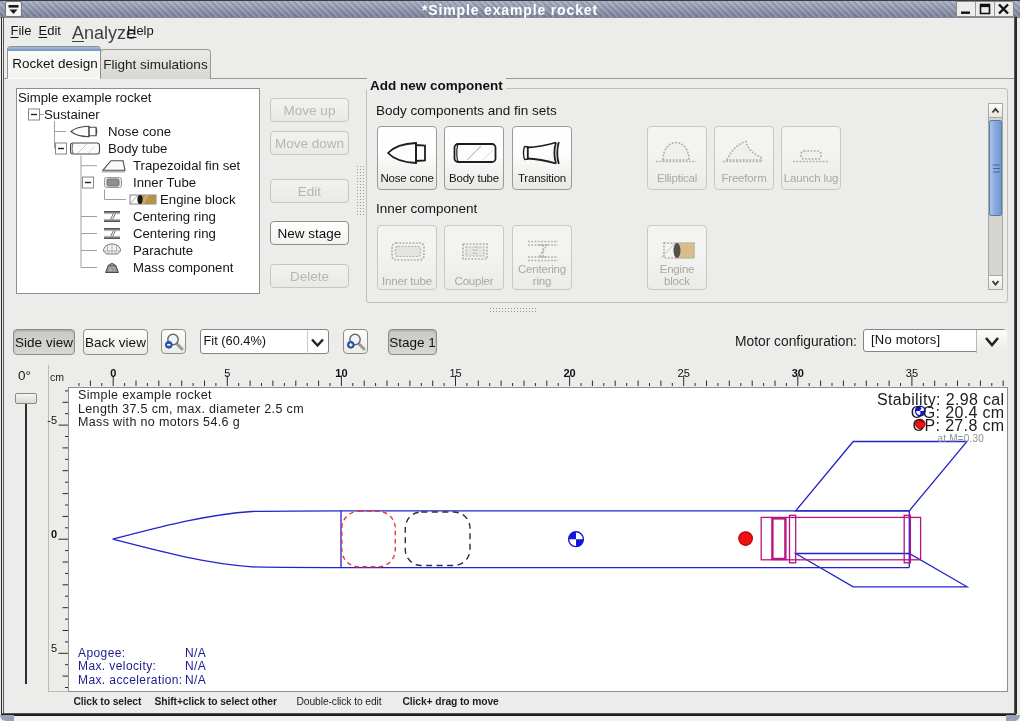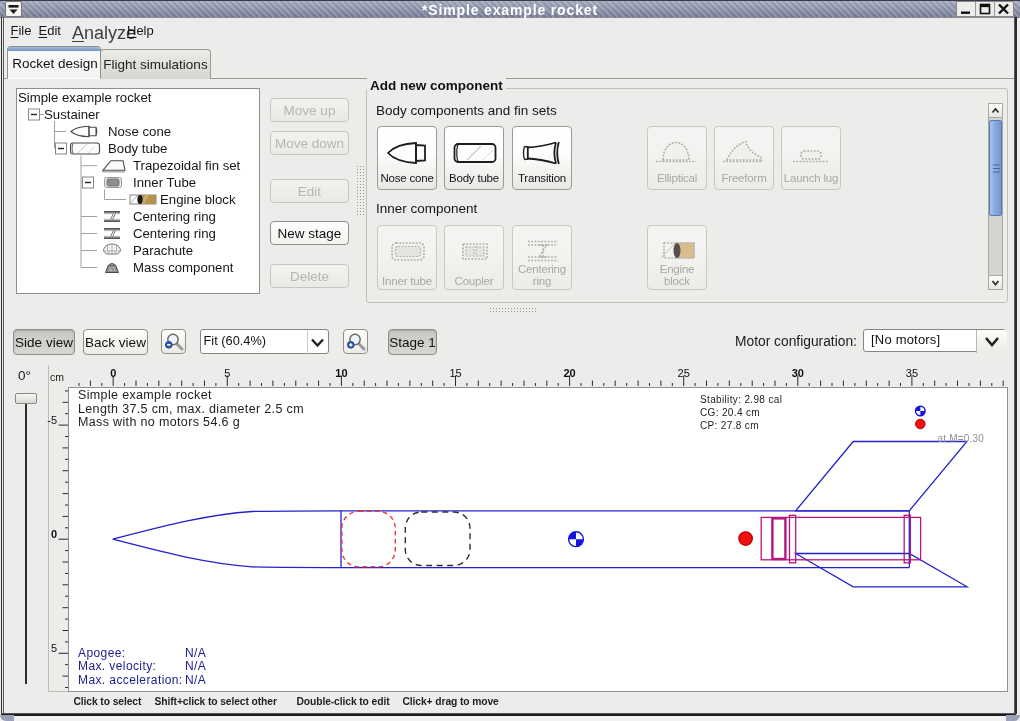--- a/index.html
+++ b/index.html
@@ -412,27 +412,27 @@
       </g>
       <g>
         <circle cx="920.3" cy="411" r="4.8" fill="#fff" stroke="#1414e0" stroke-width="1.4"></circle>
         <path d="M920.3,411 L920.3,406.2 A4.8,4.8 0 0 0 915.5,411 Z" fill="#1414e0"></path>
         <path d="M920.3,411 L920.3,415.8 A4.8,4.8 0 0 0 925.0999999999999,411 Z" fill="#1414e0"></path>
       </g>
       <circle cx="920.3" cy="424" r="4.8" fill="#ee1111" stroke="#c00000" stroke-width="1"></circle>
     </svg>
     <style>.bl{stroke:#2323cb;fill:none}</style>
     <div class="abs" style="left:78px;top:389px;font-size:12.5px;letter-spacing:0.35px;color:#1d1d1d;line-height:13.6px">Simple example rocket<br>Length 37.5 cm, max. diameter 2.5 cm<br>Mass with no motors 54.6 g</div>
-    <div class="abs" style="left:700px;top:392.8px;width:304.5px;text-align:left;font-size:10px;letter-spacing:0.35px;color:#1d1d1d;line-height:13px">Stability: 2.98 cal<br>CG: 20.4 cm<br>CP: 27.8 cm</div>
+    <div class="abs" style="left:700px;top:392.8px;width:304.5px;text-align:right;font-size:16px;letter-spacing:0.35px;color:#1d1d1d;line-height:13px">Stability: 2.98 cal<br>CG: 20.4 cm<br>CP: 27.8 cm</div>
     <div class="abs" style="left:700px;top:432.6px;width:284px;text-align:right;font-size:10px;letter-spacing:0.2px;color:#8f8f8f">at M=0.30</div>
     <div class="abs" style="left:78px;top:646.5px;font-size:12px;letter-spacing:0.4px;color:#1c1c8e;line-height:13.9px">Apogee:<br>Max. velocity:<br>Max. acceleration:</div>
     <div class="abs" style="left:185px;top:646.5px;font-size:12px;letter-spacing:0.4px;color:#1c1c8e;line-height:13.9px">N/A<br>N/A<br>N/A</div>
     <div class="abs" style="left:73.5px;top:696px;font-size:10.3px;font-weight:bold;color:#1f1f1f;letter-spacing:-0.1px;white-space:nowrap">Click to select</div>
     <div class="abs" style="left:154.5px;top:696px;font-size:10.3px;font-weight:bold;color:#1f1f1f;letter-spacing:-0.1px;white-space:nowrap">Shift+click to select other</div>
-    <div class="abs" style="left:296.5px;top:696px;font-size:10.3px;font-weight:bold;color:#1f1f1f;letter-spacing:-0.1px;white-space:nowrap">Double-click to edit</div>
+    <div class="abs" style="left:296.5px;top:696px;font-size:10.3px;font-weight:normal;color:#1f1f1f;letter-spacing:-0.1px;white-space:nowrap">Double-click to edit</div>
     <div class="abs" style="left:402.5px;top:696px;font-size:10.3px;font-weight:bold;color:#1f1f1f;letter-spacing:-0.1px;white-space:nowrap">Click+ drag to move</div>
     <div class="abs" style="left:1px;top:17px;width:1px;height:697px;background:#2b2b2b"></div>
     <div class="abs" style="left:3px;top:17px;width:1px;height:696px;background:#55555f"></div>
     <div class="abs" style="left:1015px;top:17px;width:1.5px;height:697px;background:#2b2b2b"></div>
     <div class="abs" style="left:1013.5px;top:17px;width:1px;height:696px;background:#55555f"></div>
     <div class="abs" style="left:1px;top:712.5px;width:1015px;height:1.5px;background:#55555f"></div>
     <div class="abs" style="left:1px;top:714px;width:1015px;height:1.5px;background:#1e1e1e"></div>
     <div class="abs" style="left:0;top:715.5px;width:1020px;height:5.5px;background:#f2f2f0"></div>
     <div class="abs" style="left:0;top:715px;width:14px;height:6px;background:#9aa0b8;border-radius:0 0 0 6px"></div>
     <div class="abs" style="left:1006px;top:715px;width:14px;height:6px;background:#9aa0b8;border-radius:0 0 6px 0"></div>

